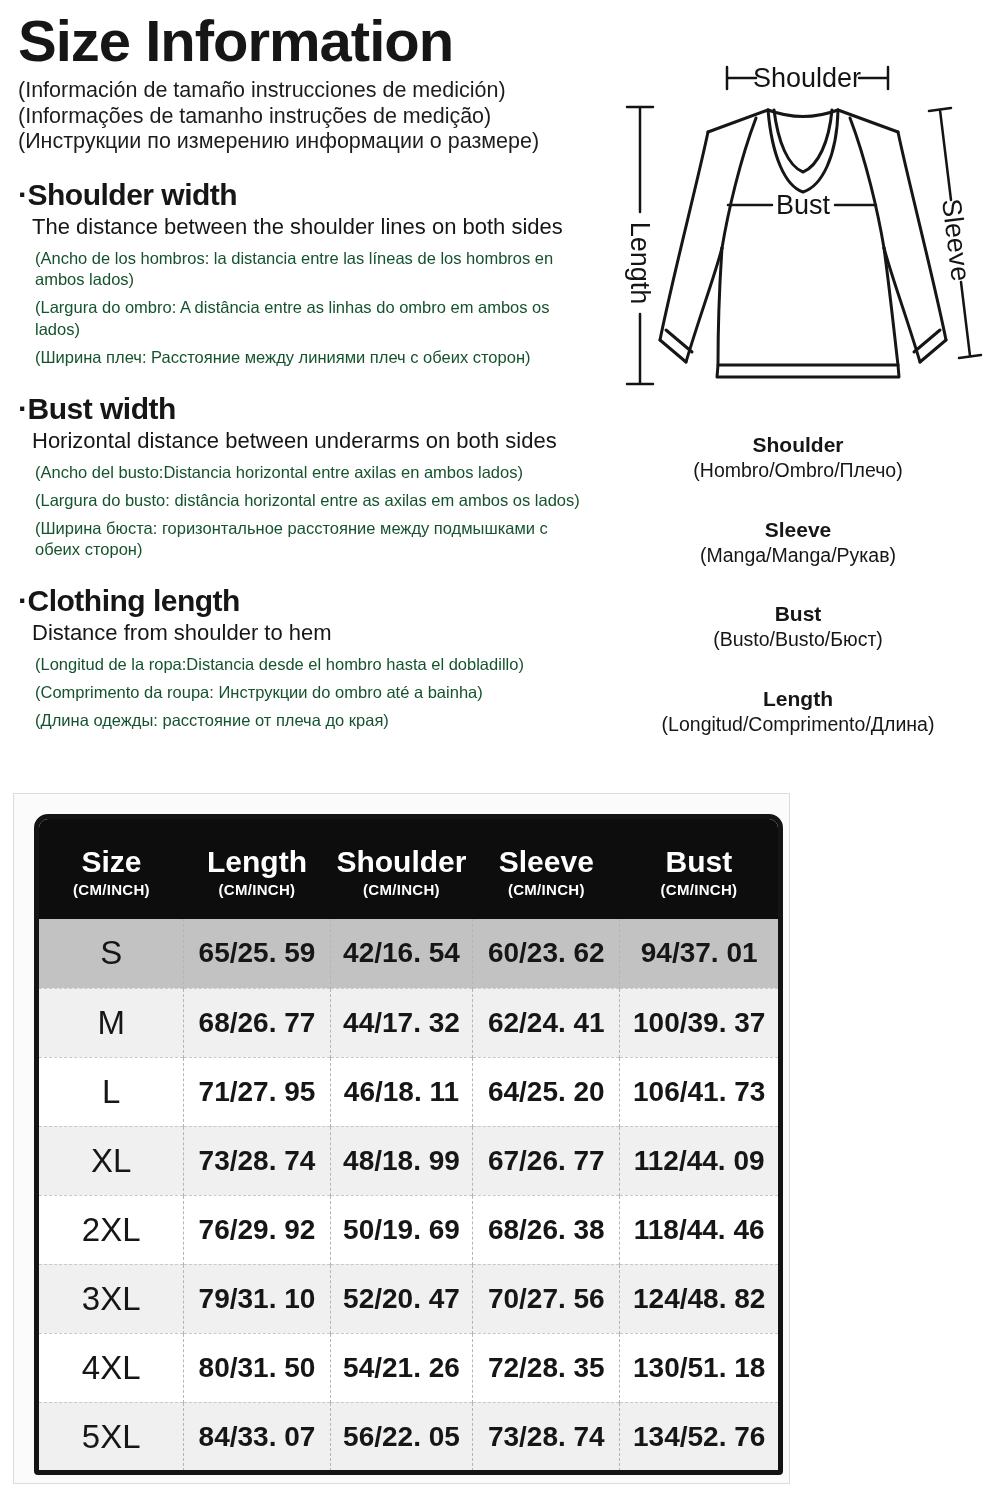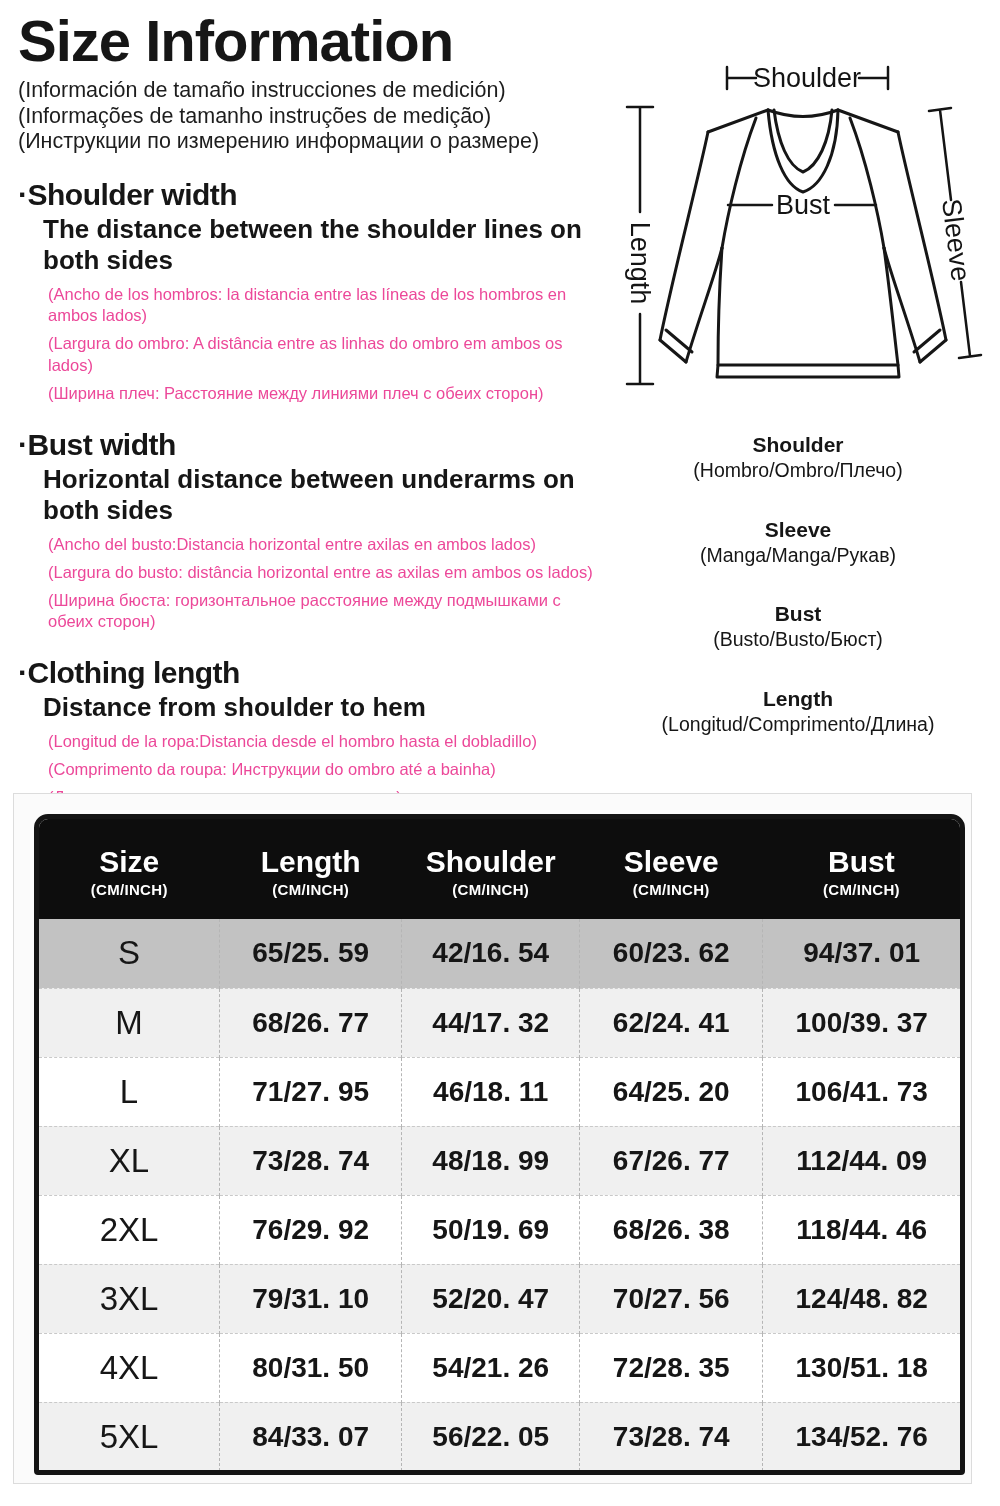--- a/index.html
+++ b/index.html
@@ -12,35 +12,35 @@
   }
 
   
   .left-col { position:absolute; left:18px; top:11px; width:588px; }
   .page-title { font-size:58px; font-weight:700; letter-spacing:-1px; line-height:1.02; margin-bottom:8px; }
   .page-subtitle { font-size:37px; font-weight:700; letter-spacing:-0.5px; margin-bottom:10px; }
   .hdr-trans { font-size:21.5px; line-height:1.18; color:#1d1d1d; }
 
   .measure-section { margin-top:24px; }
   .measure-section h3 { font-size:30px; font-weight:700; letter-spacing:-0.5px; margin-bottom:2px; }
-  .measure-section .desc { font-size:26px; margin-left:25px; margin-bottom:8px;font-weight:bold; }
-  .measure-section .trans { font-size:16.5px; line-height:1.28; color:#ec4899; margin-left:30px; margin-bottom:7px; max-width:556px; }
+  .measure-section .desc { font-size:22px; margin-left:14px; margin-bottom:8px; }
+  .measure-section .trans { font-size:16.5px; line-height:1.28; color:#14532d; margin-left:17px; margin-bottom:7px; max-width:556px; }
 
   
   .shirt-svg { position:absolute; left:610px; top:20px; }
   .shirt-svg text { font-family:"Liberation Sans", sans-serif; font-size:27px; fill:#141414; }
 
   .legend { position:absolute; left:600px; top:432px; width:396px; text-align:center; }
   .legend-item { margin-bottom:33px; }
   .legend-name { font-size:21px; font-weight:700; line-height:1.25; }
   .legend-trans { font-size:19.5px; line-height:1.3; }
 
   
   .table-panel {
-    position:absolute; left:13px; top:793px; width:959px; height:691px;
+    position:absolute; left:13px; top:793px; width:777px; height:691px;
     background:#fbfbfb; border:1px solid #dcdcdc;
     padding:20px 6px 8px 20px;
   }
   .table-frame {
     height:100%; border:5px solid #141414;
     border-radius:14px 14px 4px 4px; overflow:hidden; background:#fff;
   }
   table.size-table { width:100%; height:100%; border-collapse:collapse; table-layout:fixed; }
   .size-table thead th {
     background:#0d0d0d; color:#fff; height:100px;

